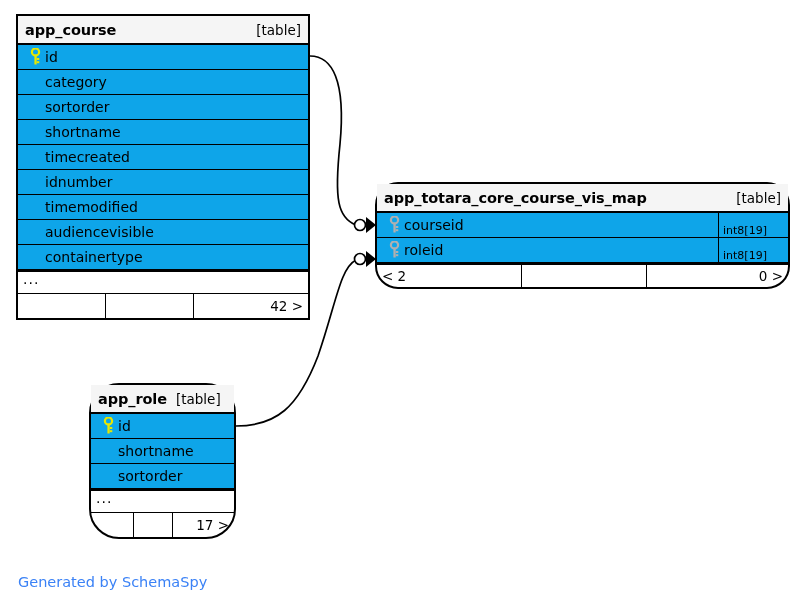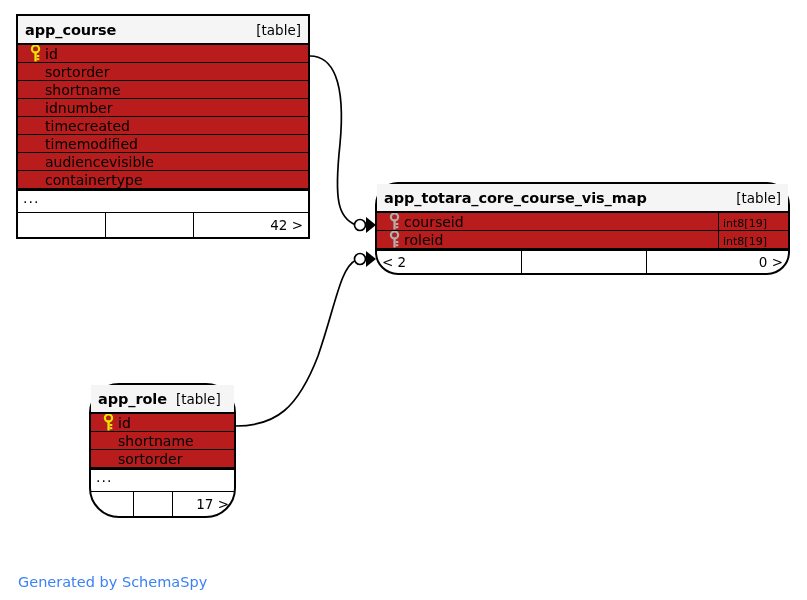--- a/index.html
+++ b/index.html
@@ -58,22 +58,22 @@
   }
   .hdr-compact {
     justify-content: flex-start;
     gap: 9px;
   }
   .col-row {
     display: flex;
     align-items: center;
     border-bottom: 1px solid #000000;
     box-sizing: border-box;
-    height: 18px;
-    background: #b91c1c;
+    height: 25px;
+    background: #0ea5e9;
   }
   .col-row:last-child { border-bottom: none; }
   .col-main {
     flex: 1 1 auto;
     display: flex;
     align-items: center;
     min-width: 0;
     height: 100%;
     padding-left: 7px;
     box-sizing: border-box;
@@ -172,42 +172,47 @@
             <circle cx="5.5" cy="4" r="3.6" fill="none" stroke="#e8e800" stroke-width="2.2"></circle>
             <rect x="4.4" y="6.5" width="2.3" height="10" fill="#e8e800"></rect>
             <rect x="6.7" y="10" width="2.6" height="2" fill="#e8e800"></rect>
             <rect x="6.7" y="13.2" width="2.6" height="2" fill="#e8e800"></rect>
           </svg>
         </span>
         <span class="col-label">id</span>
       </div>
     </div>
 
+    <div class="col-row">
+      <div class="col-main">
+        <span class="col-label indent">category</span>
+      </div>
+    </div>
 
     <div class="col-row">
       <div class="col-main">
         <span class="col-label indent">sortorder</span>
       </div>
     </div>
 
     <div class="col-row">
       <div class="col-main">
         <span class="col-label indent">shortname</span>
       </div>
     </div>
 
     <div class="col-row">
       <div class="col-main">
+        <span class="col-label indent">timecreated</span>
+      </div>
+    </div>
+
+    <div class="col-row">
+      <div class="col-main">
         <span class="col-label indent">idnumber</span>
-      </div>
-    </div>
-
-    <div class="col-row">
-      <div class="col-main">
-        <span class="col-label indent">timecreated</span>
       </div>
     </div>
 
     <div class="col-row">
       <div class="col-main">
         <span class="col-label indent">timemodified</span>
       </div>
     </div>
 
     <div class="col-row">

